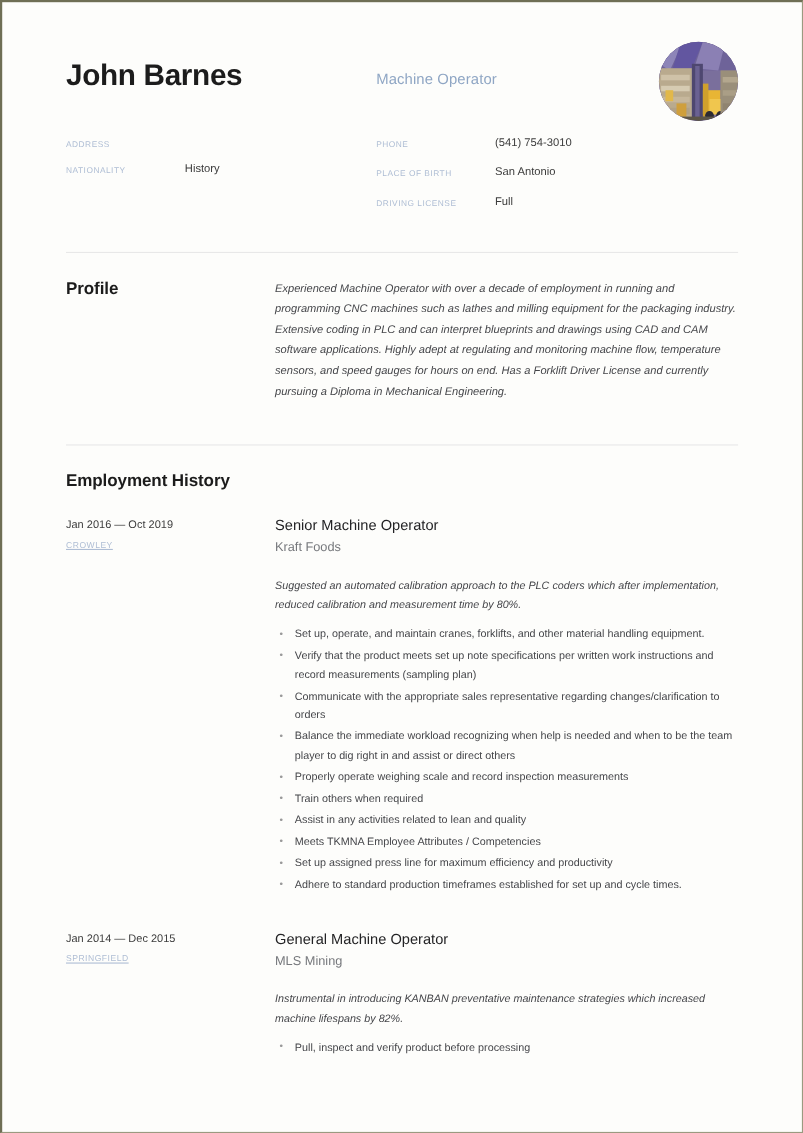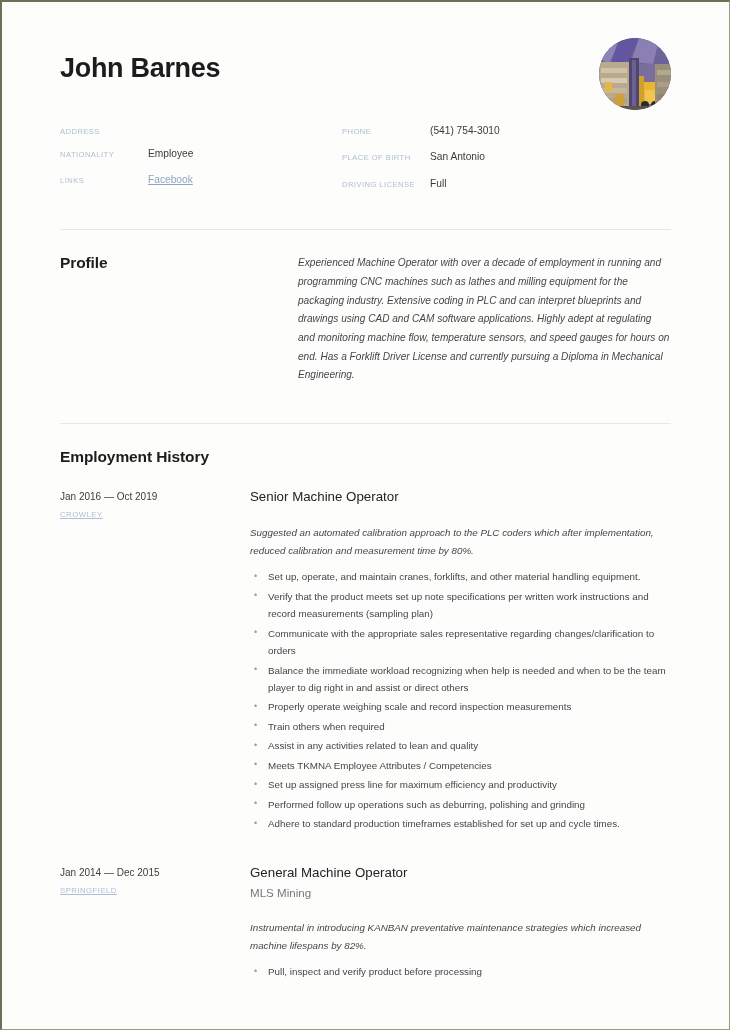--- a/index.html
+++ b/index.html
@@ -68,20 +68,21 @@
     display: flex;
     margin-top: 28px;
   }
   .contact-col { display: flex; flex-direction: column; }
   .contact-col.left { width: 282px; }
   .contact-col.right { flex: 1; padding-top: 0; }
   .crow {
     display: flex;
     align-items: flex-start;
     margin-bottom: 11px;
+    gap: 20px;
   }
   .contact-col.right .crow { margin-bottom: 12px; }
   .clabel {
     width: 88px;
     flex: 0 0 88px;
     font-size: 7.6px;
     letter-spacing: 0.45px;
     color: #aebdd4;
     text-transform: uppercase;
     padding-top: 3px;
@@ -97,21 +98,21 @@
     color: #8fa6c4;
     text-decoration: underline;
   }
 
   
   .divider {
     height: 1px;
     background: #e8e8e8;
     margin: 26px 0 0 0;
   }
-  .section { display: flex; padding-top: 24px; gap: 48px; }
+  .section { display: flex; padding-top: 24px; }
   .section-head {
     width: 190px;
     flex: 0 0 190px;
     font-size: 15.5px;
     font-weight: bold;
     color: #1c1c1c;
     letter-spacing: -0.1px;
   }
   .section-body { flex: 1; }
 
@@ -189,20 +190,23 @@
 </style>
 </head>
 <body>
 
 <div class="page">
   <div class="inner">
 
     <div class="header">
       <div class="name-block">
         <div class="name">John Barnes</div>
+      </div>
+      <div class="title-block">
+        <div class="job-title">Machine Operator</div>
       </div>
       <div class="photo">
         <svg viewBox="0 0 72 72">
           <defs>
             <clipPath id="pc">
                 <circle cx="36" cy="36" r="36"></circle>
               </clipPath>
           </defs>
           <g clip-path="url(#pc)">
             <rect width="72" height="72" fill="#7a6f9c"></rect>
@@ -234,25 +238,21 @@
       </div>
     </div>
 
     <div class="contact">
       <div class="contact-col left">
         <div class="crow">
           <div class="clabel">ADDRESS</div>
         </div>
         <div class="crow">
           <div class="clabel">NATIONALITY</div>
-          <div class="cvalue">Employee</div>
-        </div>
-        <div class="crow">
-          <div class="clabel">LINKS</div>
-          <a class="cvalue link" href="#">Facebook</a>
+          <div class="cvalue">History</div>
         </div>
       </div>
       <div class="contact-col right">
         <div class="crow">
           <div class="clabel">PHONE</div>
           <div class="cvalue">(541) 754-3010</div>
         </div>
         <div class="crow">
           <div class="clabel">PLACE OF BIRTH</div>
           <div class="cvalue">San Antonio</div>
@@ -278,32 +278,32 @@
     <div class="emp-section">
       <div class="emp-title">Employment History</div>
 
       <div class="job">
         <div class="job-meta">
           <div class="job-dates">Jan 2016 — Oct 2019</div>
           <div class="job-location">CROWLEY</div>
         </div>
         <div class="job-body">
           <div class="job-role">Senior Machine Operator</div>
+          <div class="job-company">Kraft Foods</div>
           <div class="job-summary">Suggested an automated calibration approach to the PLC coders which after implementation, reduced calibration and measurement time by 80%.</div>
           <ul class="bullets">
               <li>Set up, operate, and maintain cranes, forklifts, and other material handling equipment.</li>
               <li>Verify that the product meets set up note specifications per written work instructions and record measurements (sampling plan)</li>
               <li>Communicate with the appropriate sales representative regarding changes/clarification to orders</li>
               <li>Balance the immediate workload recognizing when help is needed and when to be the team player to dig right in and assist or direct others</li>
               <li>Properly operate weighing scale and record inspection measurements</li>
               <li>Train others when required</li>
               <li>Assist in any activities related to lean and quality</li>
               <li>Meets TKMNA Employee Attributes / Competencies</li>
               <li>Set up assigned press line for maximum efficiency and productivity</li>
-              <li>Performed follow up operations such as deburring, polishing and grinding</li>
               <li>Adhere to standard production timeframes established for set up and cycle times.</li>
             </ul>
         </div>
       </div>
 
       <div class="job">
         <div class="job-meta">
           <div class="job-dates">Jan 2014 — Dec 2015</div>
           <div class="job-location">SPRINGFIELD</div>
         </div>

